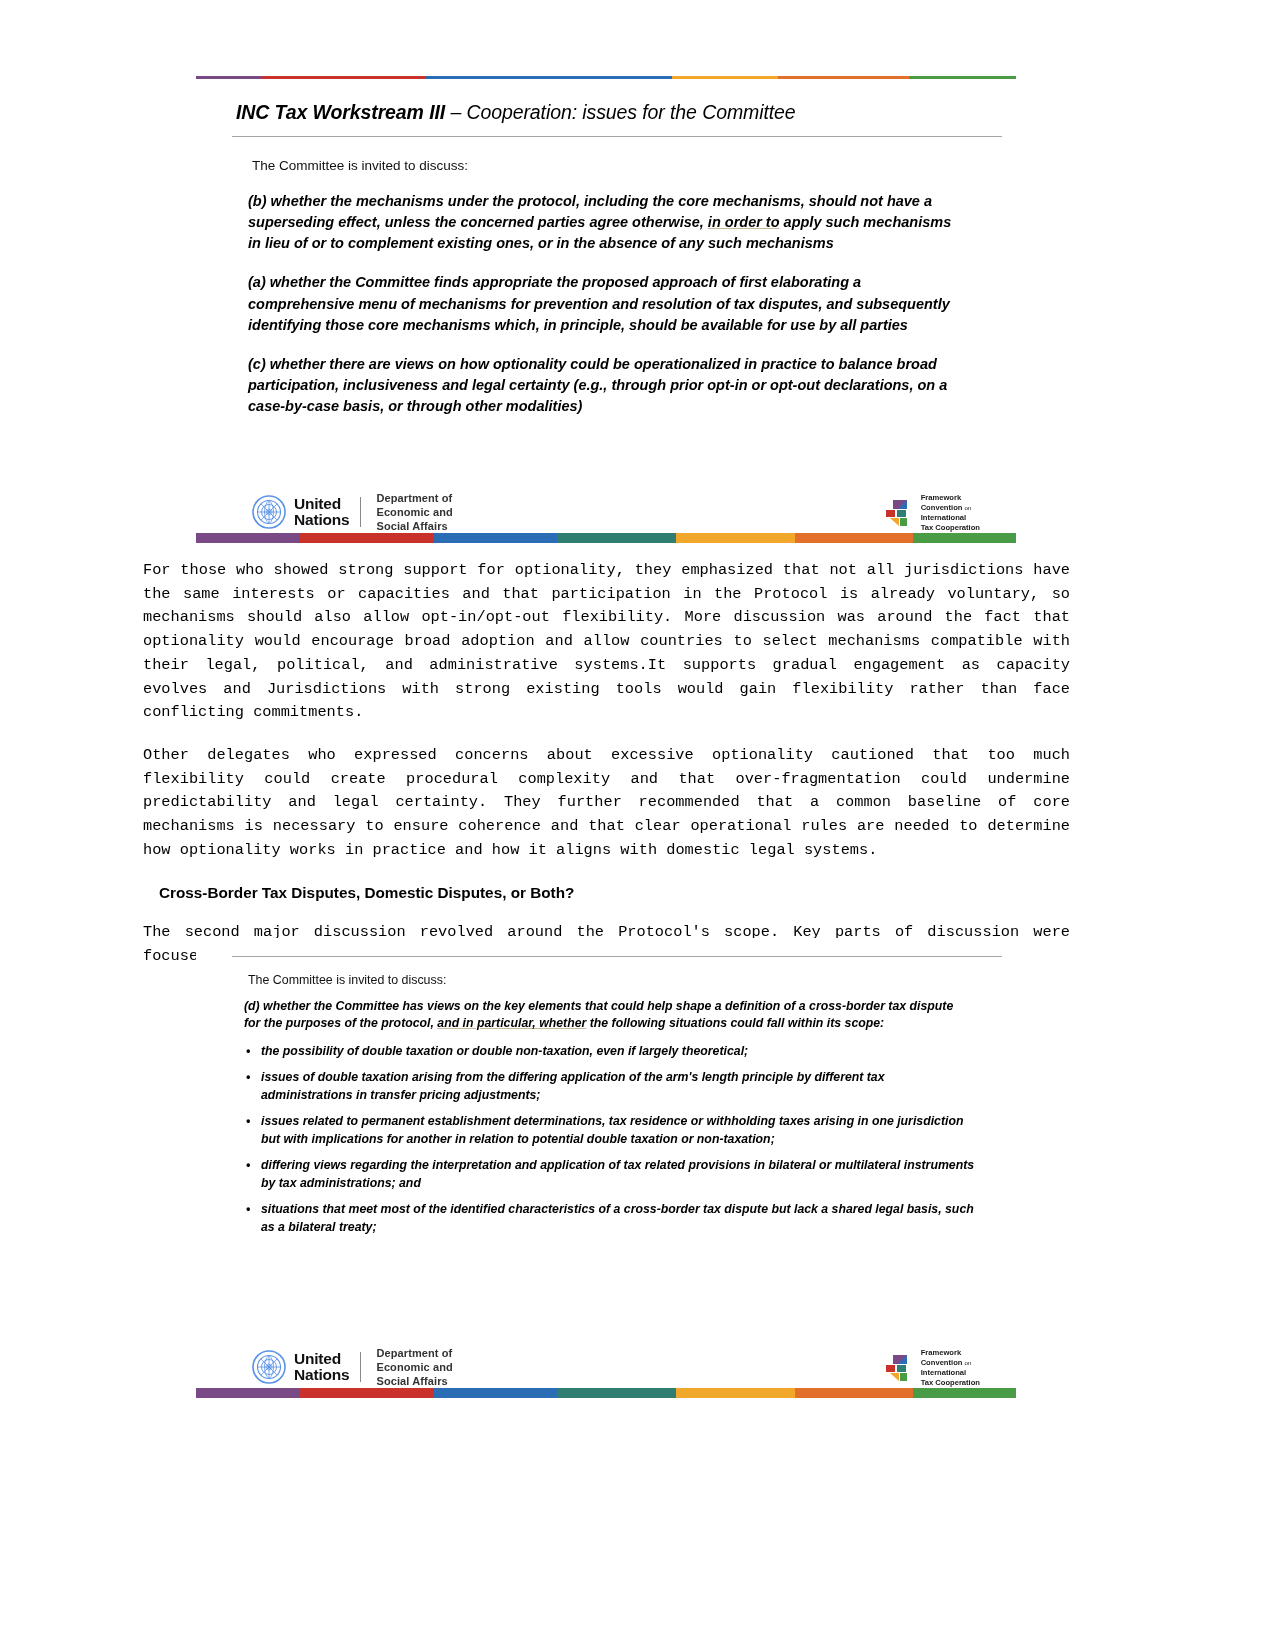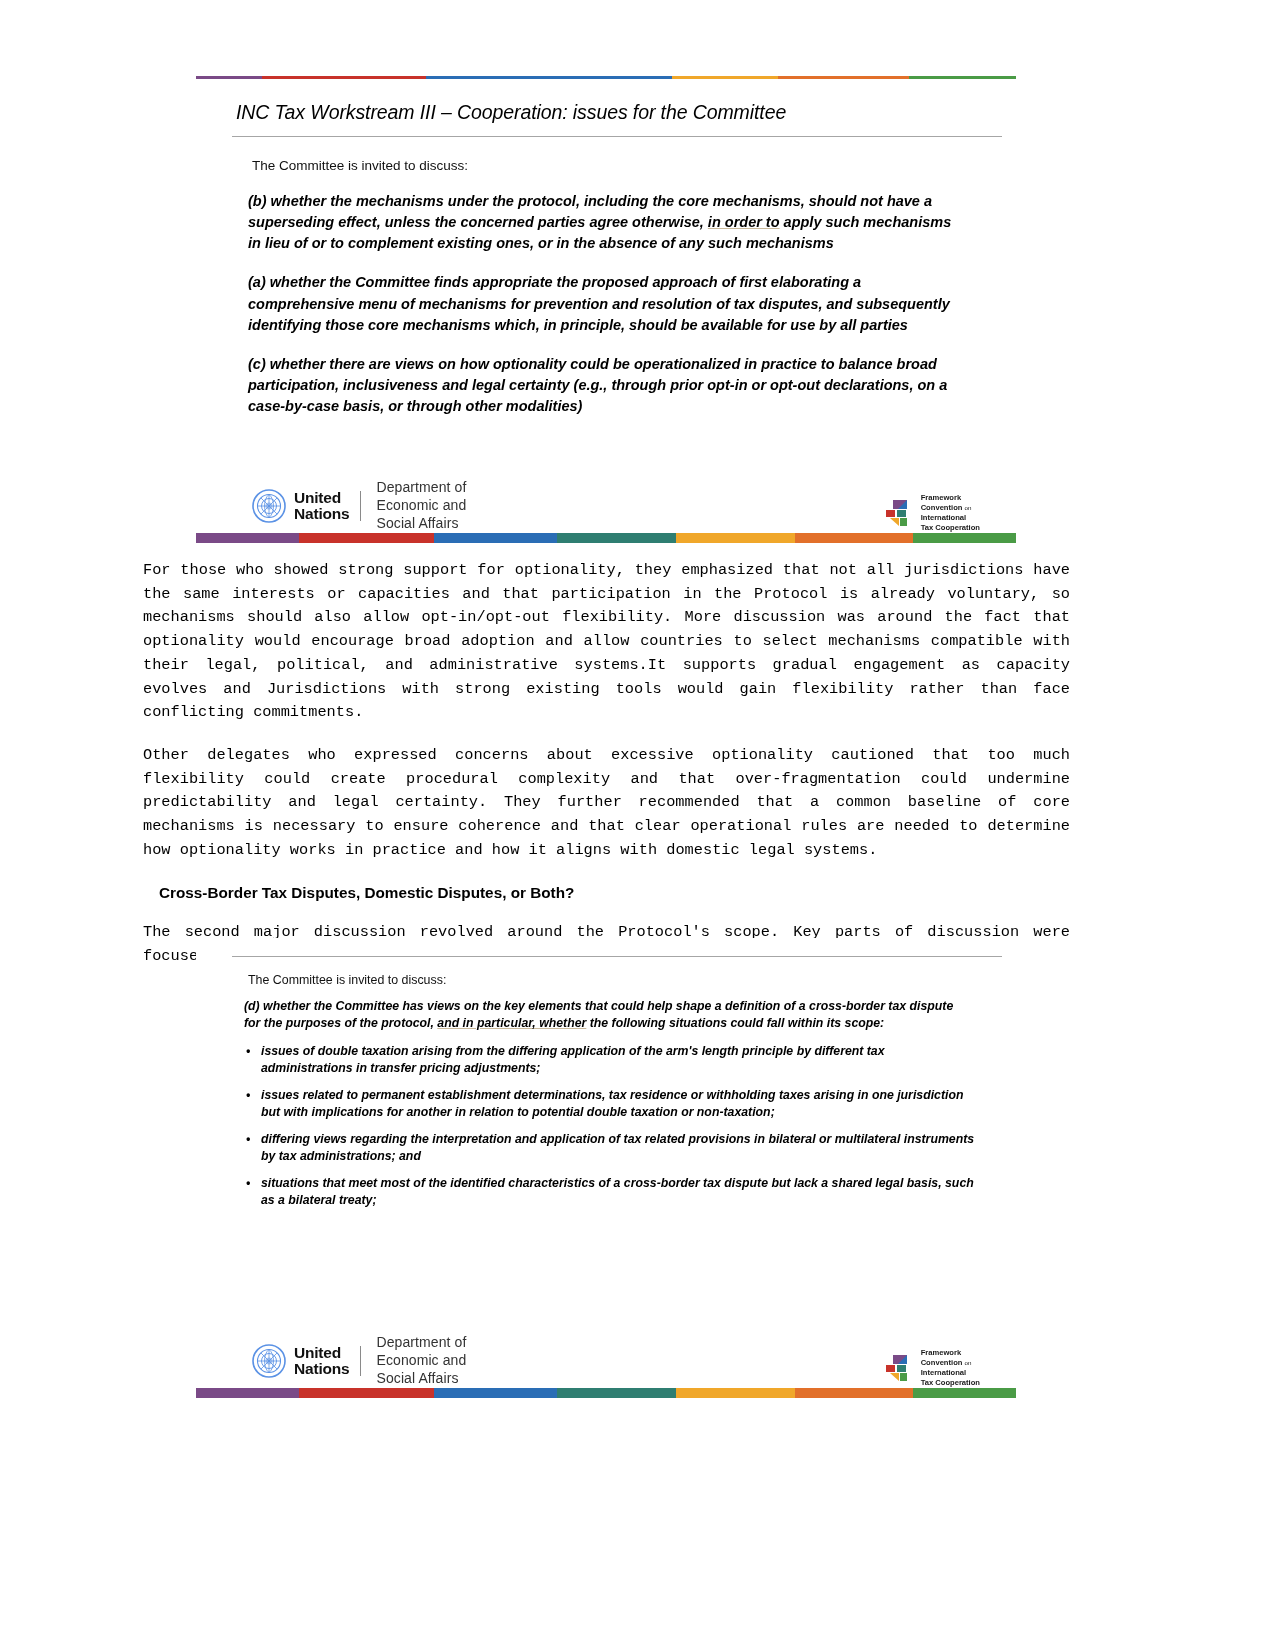--- a/index.html
+++ b/index.html
@@ -40,21 +40,21 @@
   }
   .slide-title {
     font-size: 19.5px;
     font-style: italic;
     letter-spacing: -0.1px;
     margin: 22px 0 0 40px;
     color: #000;
     white-space: nowrap;
   }
   .slide-title b {
-    font-weight: normal;
+    font-weight: bold;
   }
   .slide-title .thin { font-weight: normal; }
 
   .title-rule {
     height: 1px;
     background: #a6a6a6;
     margin: 12px 0 0 36px;
     margin-right: 14px;
   }
 
@@ -109,24 +109,25 @@
     color: #111;
     letter-spacing: -0.2px;
   }
   .un-divider {
     width: 1px;
     background: #8a8a8a;
     height: 30px;
     margin: 0 7px 0 3px;
   }
   .un-dept {
-    font-size: 14px;
+    font-size: 11px;
     line-height: 1.28;
     color: #333;
     letter-spacing: 0.1px;
+    font-weight: bold;
   }
 
   .fw-logo {
     display: flex;
     align-items: center;
     gap: 6px;
   }
   .fw-mark { width: 30px; height: 30px; flex: none; }
   .fw-text {
     font-size: 7.6px;
@@ -294,20 +295,21 @@
     <div class="slide-body">
       <div class="title-rule" style="margin-top:18px;"></div>
 
       <div class="slide-intro">The Committee is invited to discuss:</div>
 
       <div class="slide-para">
         <span>(d) whether the Committee has views on the key elements that could help shape a definition of a cross-border tax dispute for the purposes of the protocol, </span><span class="ulw">and in particular, whether</span><span> the following situations could fall within its scope:</span>
       </div>
 
       <ul class="bullets">
+        <li>the possibility of double taxation or double non-taxation, even if largely theoretical;</li>
         <li>issues of double taxation arising from the differing application of the arm's length principle by different tax administrations in transfer pricing adjustments;</li>
         <li>issues related to permanent establishment determinations, tax residence or withholding taxes arising in one jurisdiction but with implications for another in relation to potential double taxation or non-taxation;</li>
         <li>differing views regarding the interpretation and application of tax related provisions in bilateral or multilateral instruments by tax administrations; and</li>
         <li>situations that meet most of the identified characteristics of a cross-border tax dispute but lack a shared legal basis, such as a bilateral treaty;</li>
       </ul>
     </div>
 
     <div class="slide-footer" style="position:absolute; bottom:10px; left:0; right:0;">
       <div class="un-logo" style="margin-left:28px;">
         <div class="un-emblem">

